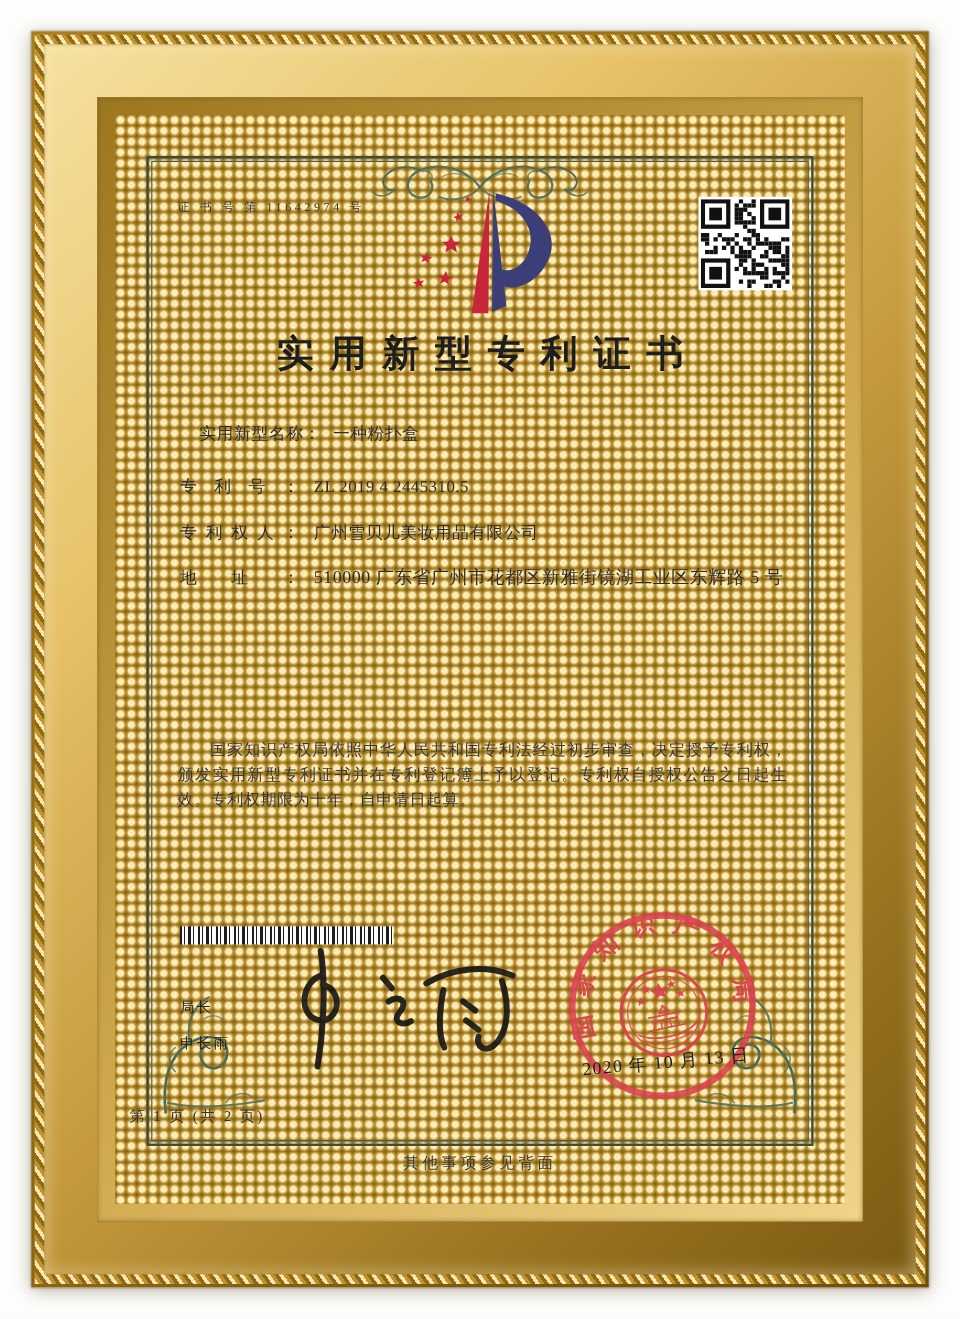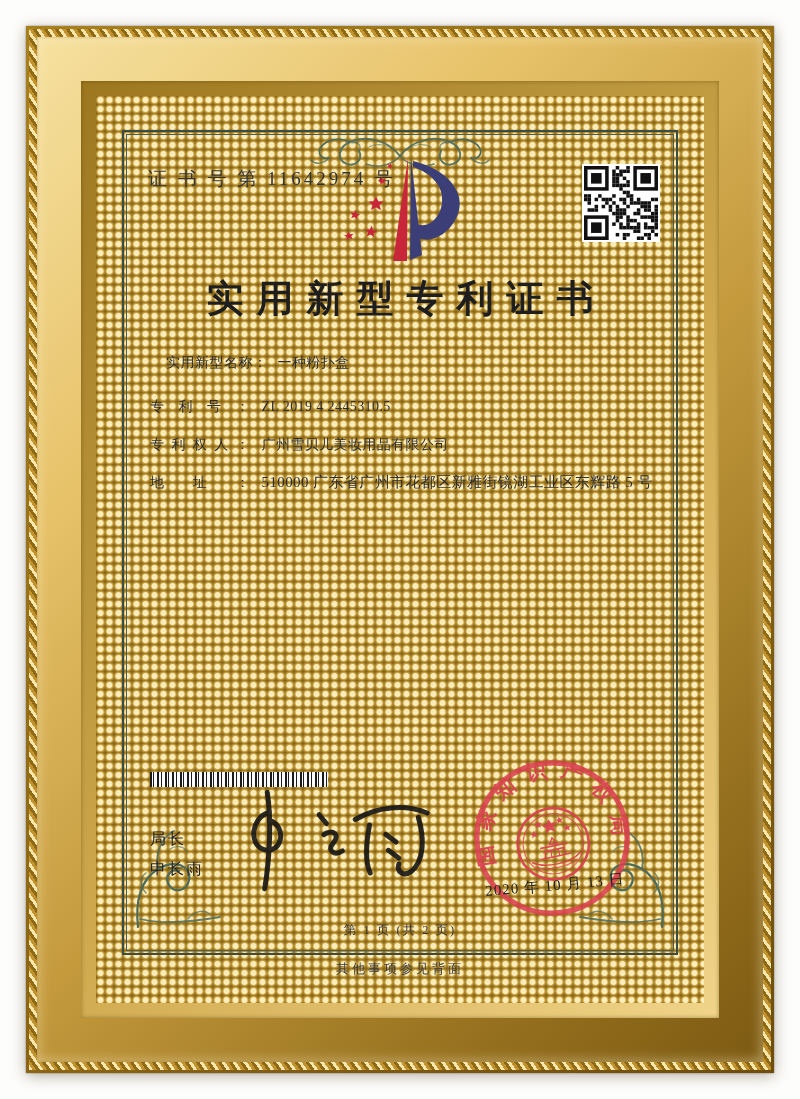--- a/index.html
+++ b/index.html
@@ -24,48 +24,48 @@
          background-image:repeating-linear-gradient(0deg,rgba(110,150,130,.045) 0 1px,transparent 1px 3px),
                           repeating-linear-gradient(90deg,rgba(110,150,130,.035) 0 1px,transparent 1px 3px);
          color:#2e2e2e;}
   .border-box{position:absolute;left:14px;right:14px;top:22px;bottom:36px;border:2px solid #3b4c42;}
   .border-box::before{content:"";position:absolute;inset:2px;border:1px solid #4a5c51;}
   
   .orn-top{position:absolute;top:-4px;left:50%;transform:translateX(-50%);width:180px;height:56px;}
   .orn-bl{position:absolute;left:4px;bottom:22px;width:96px;height:104px;}
   .orn-br{position:absolute;right:4px;bottom:22px;width:96px;height:104px;transform:scaleX(-1);}
   
-  .cert-no{position:absolute;left:40px;top:58px;font-size:19px;letter-spacing:3px;color:#333;}
+  .cert-no{position:absolute;left:40px;top:58px;font-size:10px;letter-spacing:3px;color:#333;}
   .logo{position:absolute;left:222px;top:44px;width:140px;height:115px;}
   .qr{position:absolute;left:474px;top:56px;width:74px;height:74px;background:#fff;padding:2px;}
-  .title{position:absolute;left:0;right:0;top:166px;text-align:center;font-size:37px;font-weight:bold;
+  .title{position:absolute;left:0;right:0;top:166px;text-align:center;font-size:31px;font-weight:bold;
          letter-spacing:13px;text-indent:13px;color:#1e1e1e;}
   
   .fields{position:absolute;left:42px;right:34px;top:244px;font-size:14px;color:#2d2d2d;}
   .frow{margin-bottom:17px;line-height:21px;white-space:nowrap;}
   .frow.first{margin-bottom:23px;padding-left:16px;}
   .flabel{display:inline-block;width:100px;text-align:justify;text-align-last:justify;
           vertical-align:top;letter-spacing:.5px;}
   .fvalue{display:inline-block;margin-left:8px;letter-spacing:.4px;}
   .fvalue.addr{font-size:15px;}
   .pair2{margin-left:26px;}
   
   .paras{position:absolute;left:40px;right:36px;top:506px;}
   .paras p{margin:0 0 5px;text-indent:2em;font-size:13.5px;line-height:21px;text-align:justify;
            color:#383838;letter-spacing:.3px;}
   
   .barcode{position:absolute;left:42px;top:664px;width:178px;height:15px;
     background:repeating-linear-gradient(90deg,#1c1c1c 0 2px,#fbfbfb 2px 3px,#1c1c1c 3px 4px,#fbfbfb 4px 7px,
                #1c1c1c 7px 9px,#fbfbfb 9px 11px,#1c1c1c 11px 12px,#fbfbfb 12px 15px);}
-  .director{position:absolute;left:42px;top:716px;font-size:16px;line-height:30px;color:#222;letter-spacing:2px;}
+  .director{position:absolute;left:42px;top:716px;font-size:12px;line-height:30px;color:#222;letter-spacing:2px;}
   .sign{position:absolute;left:128px;top:672px;width:210px;height:120px;transform:rotate(-2deg);}
   .seal{position:absolute;left:360px;top:646px;width:168px;height:168px;transform:rotate(-12deg);opacity:.92;}
   .seal-date{position:absolute;left:352px;top:768px;width:190px;font-size:15px;color:#1f1f1f;
              letter-spacing:1px;transform:rotate(-5deg);text-align:center;}
-  .page-info{position:absolute;left:0;right:0;top:814px;text-align:center;font-size:12.5px;color:#333;letter-spacing:2px;}
+  .page-info{position:absolute;left:0;right:0;top:814px;font-size:12.5px;color:#333;letter-spacing:2px;}
   .back-note{position:absolute;left:0;right:0;top:852px;text-align:center;font-size:13px;color:#3a3a3a;letter-spacing:3px;}
   svg{display:block;width:100%;height:100%;}
 </style>
 </head>
 <body>
 
 <div class="stage">
   <div class="f1"></div>
   <div class="f2"></div>
   <div class="f3"></div>
@@ -289,20 +289,21 @@
         <span class="flabel">专利权人：</span>
         <span class="fvalue">广州雪贝儿美妆用品有限公司</span>
       </div>
       <div class="frow">
         <span class="flabel">地址：</span>
         <span class="fvalue addr">510000 广东省广州市花都区新雅街镜湖工业区东辉路 5 号</span>
       </div>
     </div>
 
     <div class="paras">
+      <p>国家知识产权局依照中华人民共和国专利法经过初步审查，决定授予专利权，颁发实用新型专利证书并在专利登记簿上予以登记。专利权自授权公告之日起生效。专利权期限为十年，自申请日起算。</p>
     </div>
 
     <div class="barcode"></div>
 
     <div class="director">
       <div>局长</div>
       <div>申长雨</div>
     </div>
 
     <div class="sign">

